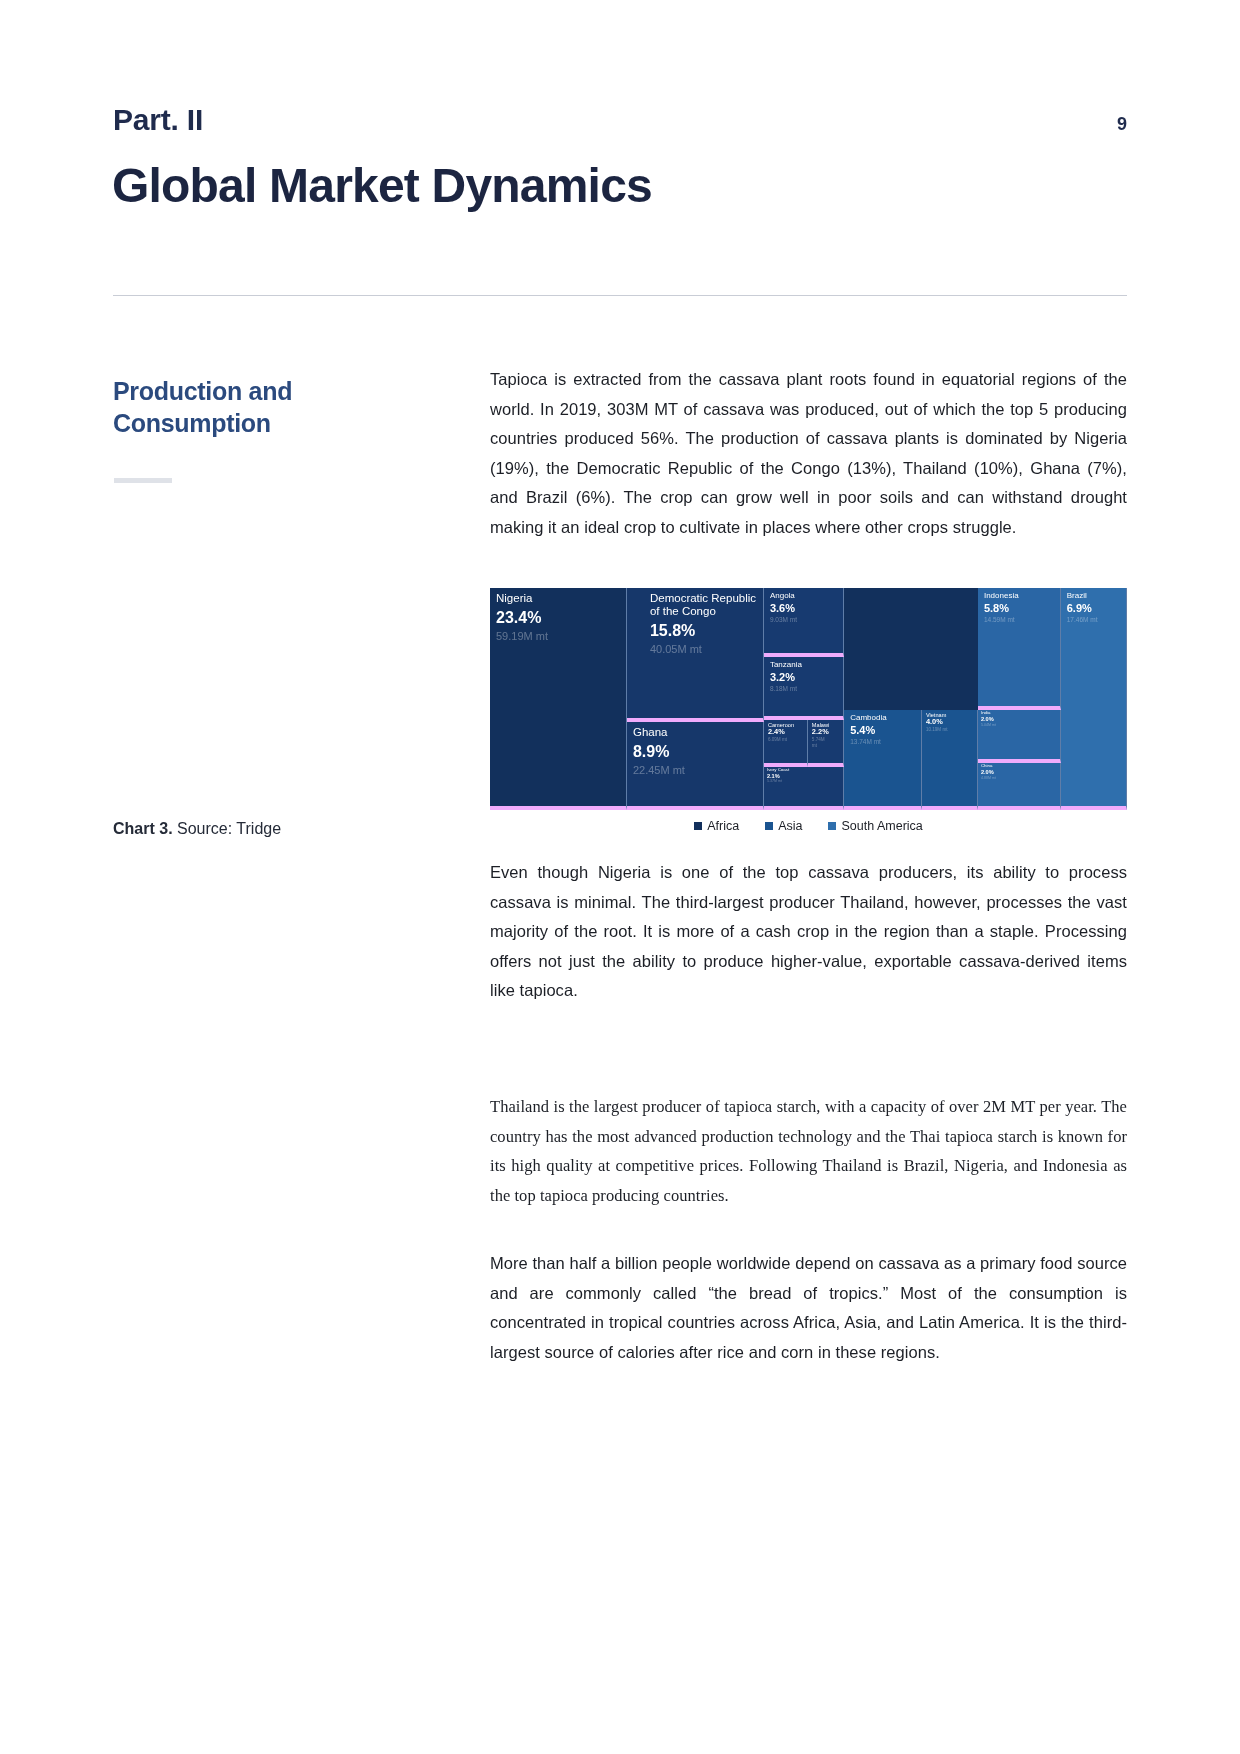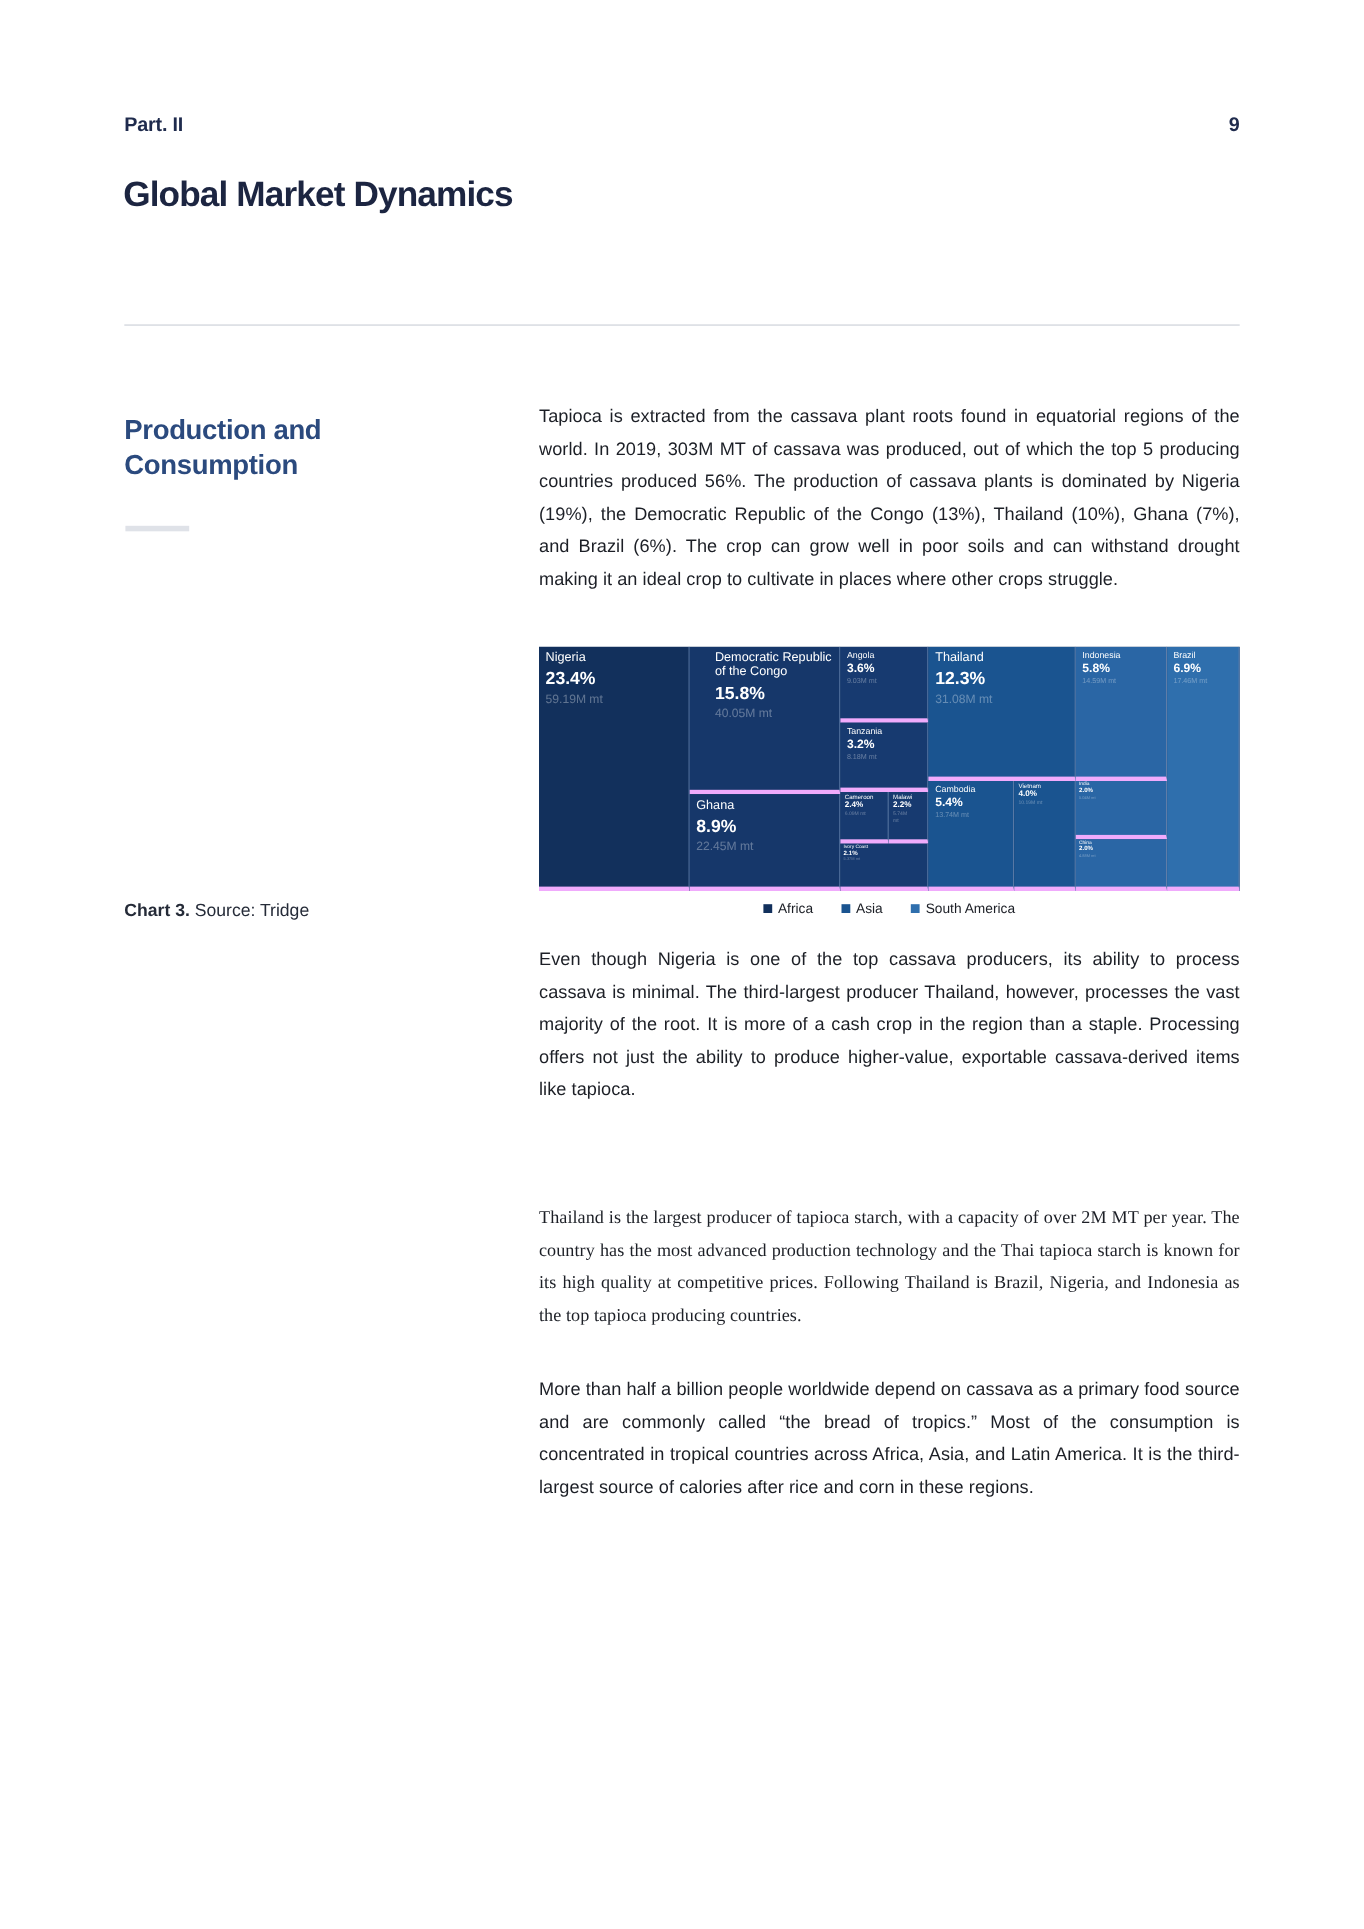--- a/index.html
+++ b/index.html
@@ -18,34 +18,34 @@
   
   .header-row {
     position: absolute;
     left: 113px; top: 103px;
     width: 1014px;
     display: flex;
     align-items: baseline;
     justify-content: space-between;
   }
   .part-label {
-    font-size: 18px;
+    font-size: 30px;
     font-weight: bold;
     color: #1f2b4d;
     letter-spacing: -0.2px;
   }
   .page-number {
     font-size: 18px;
     font-weight: bold;
     color: #1f2b4d;
   }
   .doc-title {
     position: absolute;
     left: 112px; top: 158px;
-    font-size: 32px;
+    font-size: 48px;
     font-weight: bold;
     color: #1c2541;
     letter-spacing: -0.8px;
   }
   .rule {
     position: absolute;
     left: 113px; top: 295px;
     width: 1014px; height: 1px;
     background: #c9cdd6;
   }
@@ -216,25 +216,20 @@
         <div class="tile sz-sm" style="left: 49.9%; top: 59.5%; width: 5.7%; height: 21%; background: rgb(23, 58, 112);">
           <span class="t-name">Malawi</span>
           <span class="t-pct">2.2%</span>
           <span class="t-val">5.74M mt</span>
         </div>
         <div class="tile sz-xs" style="left: 43%; top: 80.5%; width: 12.6%; height: 19.5%; background: rgb(23, 58, 112);">
           <span class="t-name">Ivory Coast</span>
           <span class="t-pct">2.1%</span>
           <span class="t-val">5.37M mt</span>
         </div>
-        <div class="tile sz-lg" style="left: 55.6%; top: 0%; width: 21%; height: 55%; background: rgb(26, 84, 144);">
-          <span class="t-name">Thailand</span>
-          <span class="t-pct">12.3%</span>
-          <span class="t-val">31.08M mt</span>
-        </div>
         <div class="tile sz-md" style="left: 55.6%; top: 55%; width: 12.2%; height: 45%; background: rgb(26, 84, 144);">
           <span class="t-name">Cambodia</span>
           <span class="t-pct">5.4%</span>
           <span class="t-val">13.74M mt</span>
         </div>
         <div class="tile sz-sm" style="left: 67.8%; top: 55%; width: 8.8%; height: 45%; background: rgb(26, 84, 144);">
           <span class="t-name">Vietnam</span>
           <span class="t-pct">4.0%</span>
           <span class="t-val">10.19M mt</span>
         </div>

